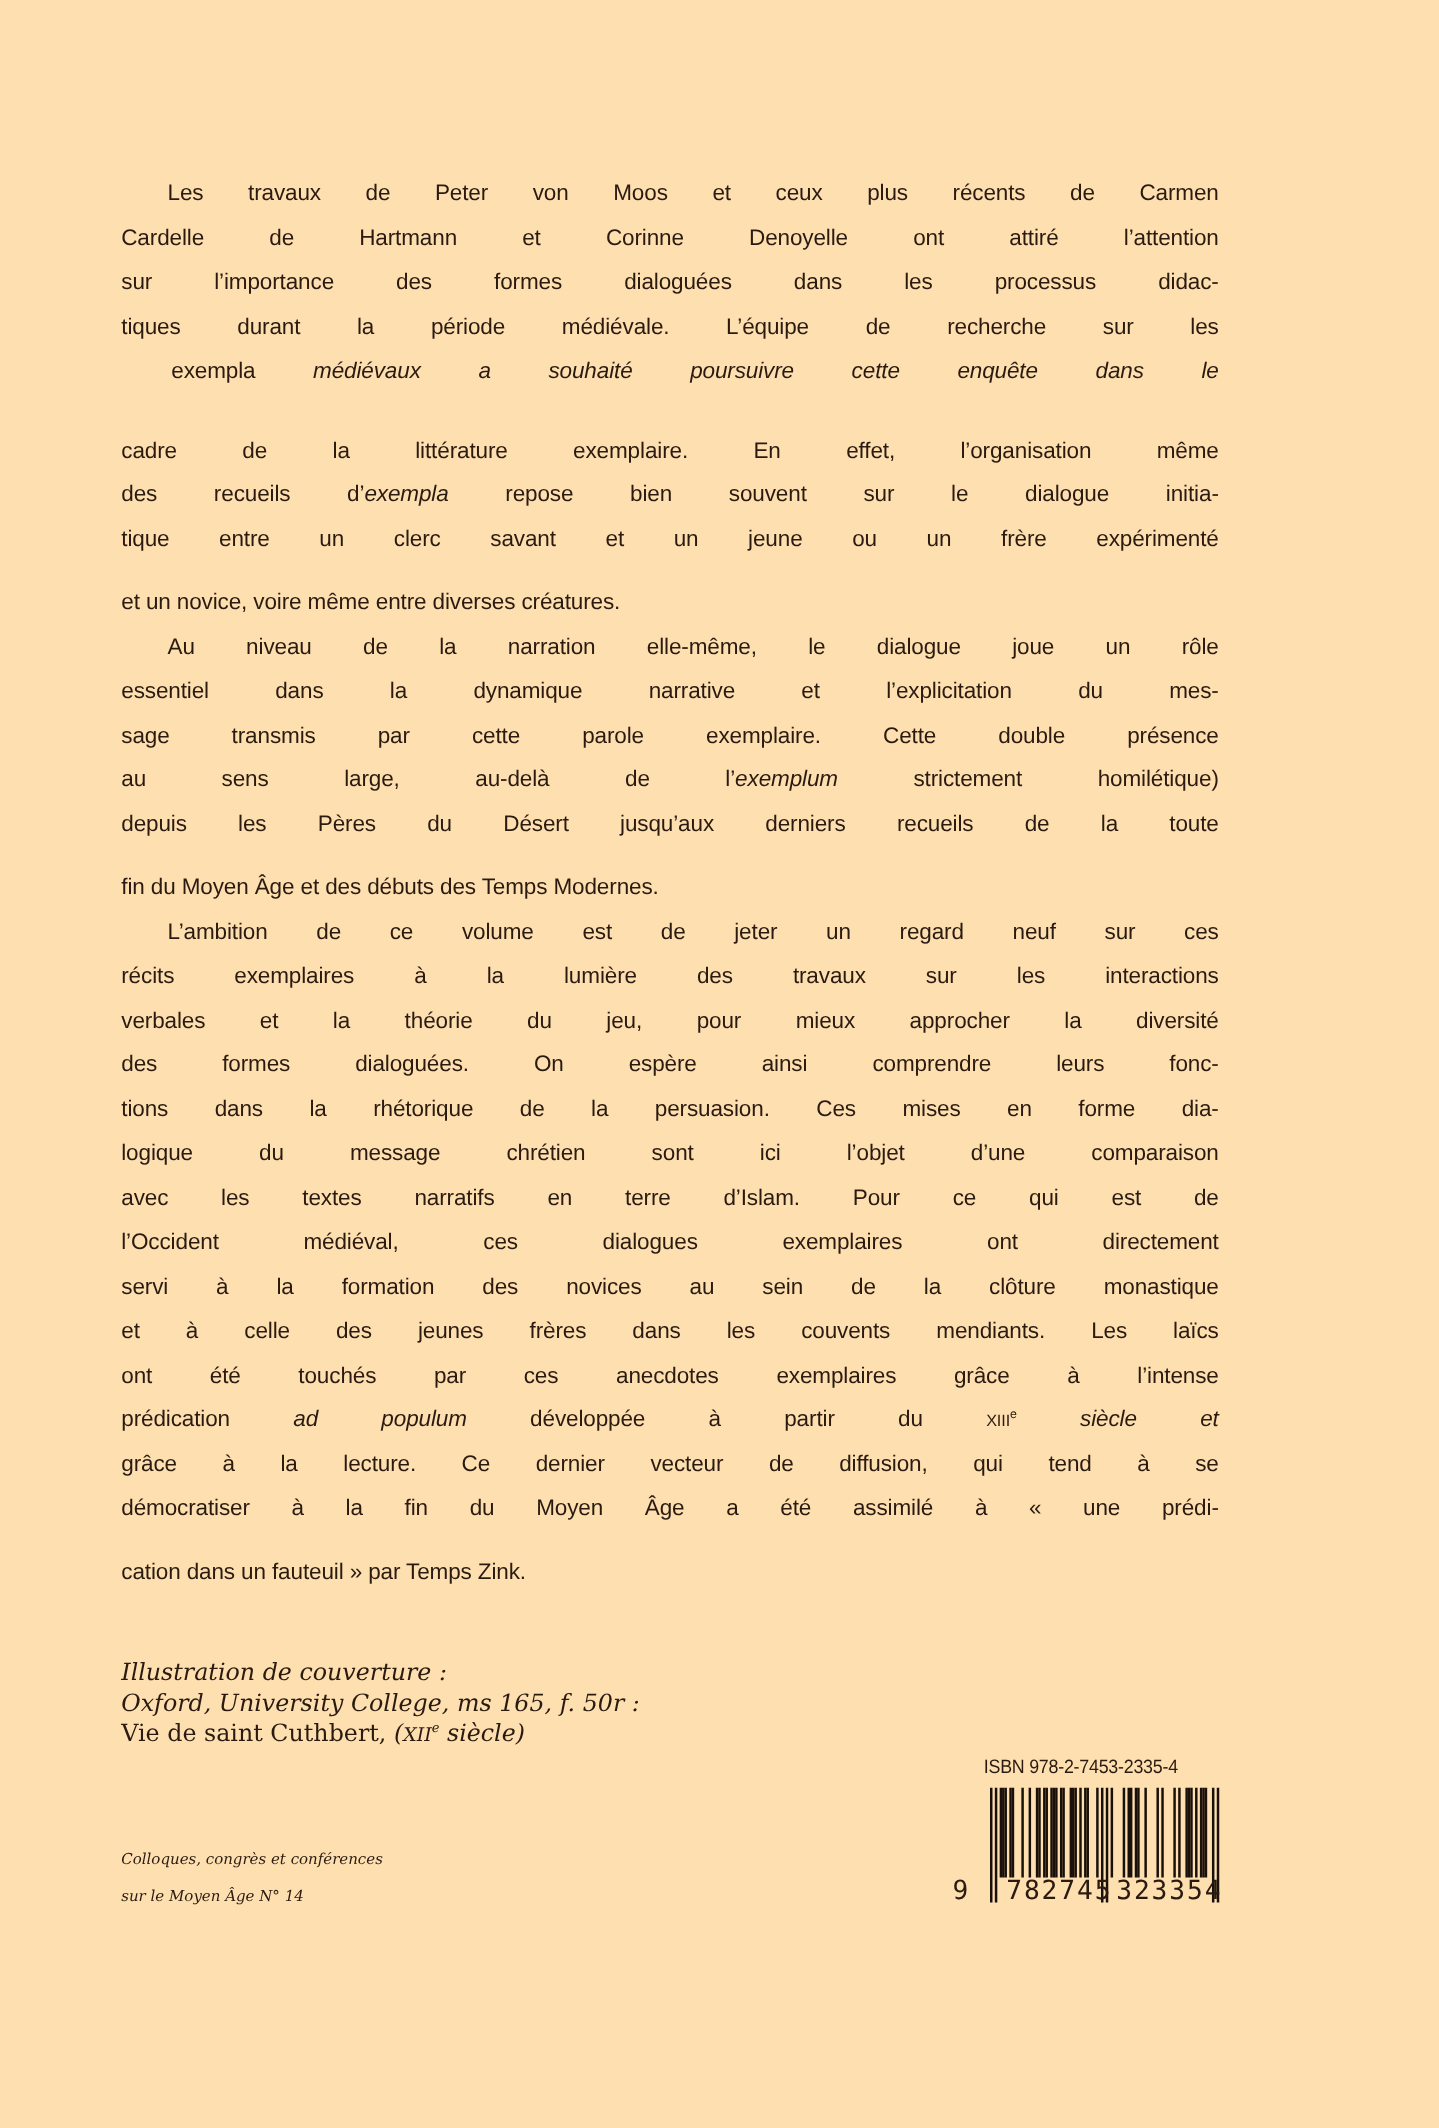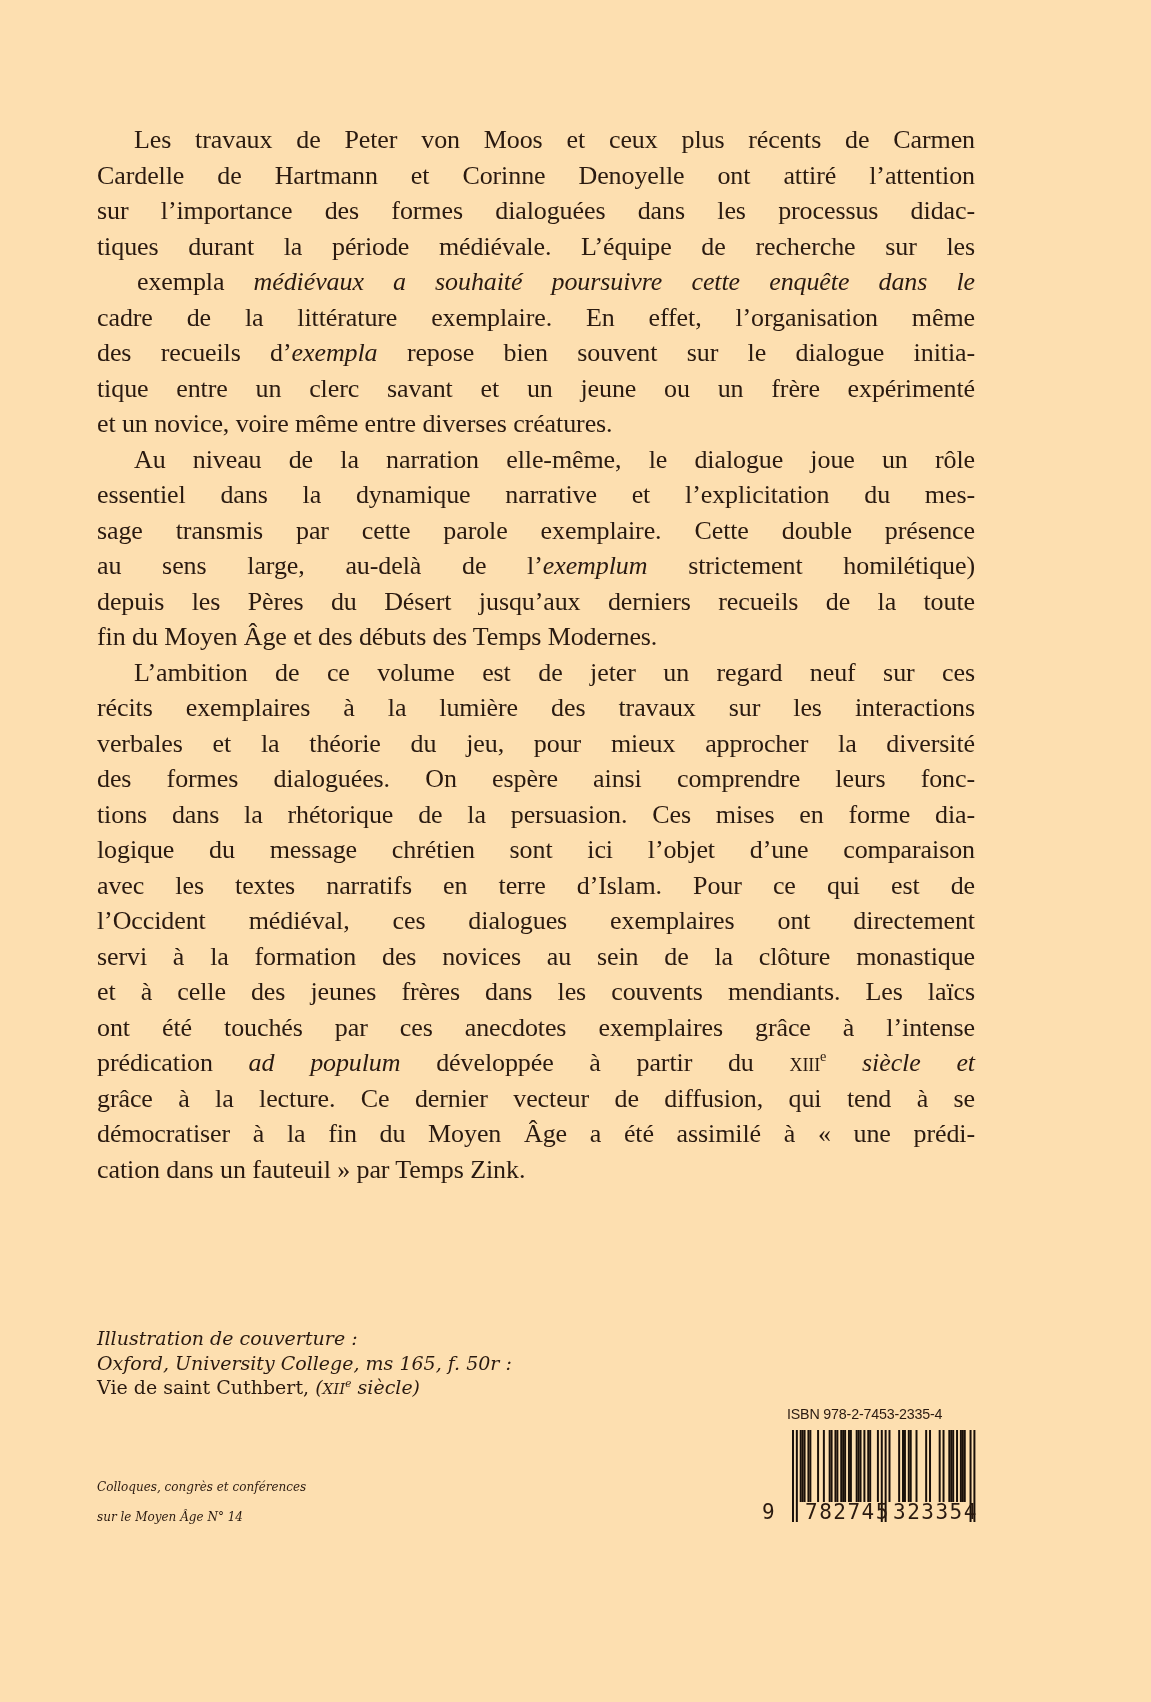--- a/index.html
+++ b/index.html
@@ -5,30 +5,30 @@
   html, body { margin: 0; padding: 0; }
   body {
     width: 1151px; height: 1702px;
     background: #FDDFB0;
     position: relative;
     overflow: hidden;
     color: #2a1a10;
   }
   .body-text {
     position: absolute;
-    left: 97px; top: 122px;
+    left: 97px; top: 137px;
     width: 878px;
-    font-family: Liberation Serif, serif;
-    font-size: 26px;
+    font-family: Liberation Sans, sans-serif;
+    font-size: 18px;
     line-height: 35.5px;
     text-align: justify;
     letter-spacing: -0.1px;
   }
   .line { display: block; text-align: justify; text-align-last: justify; white-space: nowrap; }
-  .line.last { text-align-last: left; }
+  .line.last { text-align-last: left; margin-top: 15px; }
   em { font-style: italic; }
   .sc { font-variant: small-caps; font-size: 0.8em; }
   sup { font-size: 0.55em; line-height: 0; vertical-align: 0.7em; }
 
   .caption {
     position: absolute;
     left: 97px; top: 1326px;
     font-family: "DejaVu Serif", serif;
     font-size: 19px;
     line-height: 24.5px;
@@ -66,21 +66,21 @@
 </head>
 <body>
 
 <div class="body-text" id="bodytext">
     <div>
       <span class="line" style="padding-left: 37px; display: block;">Les travaux de Peter von Moos et ceux plus récents de Carmen</span>
       <span class="line" style="display: block;">Cardelle de Hartmann et Corinne Denoyelle ont attiré l’attention</span>
       <span class="line" style="display: block;">sur l’importance des formes dialoguées dans les processus didac-</span>
       <span class="line" style="display: block;">tiques durant la période médiévale. L’équipe de recherche sur les</span>
       <span class="line" style="display: block; margin-left: 40px;"><span>exempla</span><em> médiévaux a souhaité poursuivre cette enquête dans le</em></span>
-      <span class="line" style="display: block;">cadre de la littérature exemplaire. En effet, l’organisation même</span>
+      <span class="line" style="display: block; margin-top: 28px;">cadre de la littérature exemplaire. En effet, l’organisation même</span>
       <span class="line" style="display: block;"><span>des recueils d’</span><em>exempla</em><span> repose bien souvent sur le dialogue initia-</span></span>
       <span class="line" style="display: block;">tique entre un clerc savant et un jeune ou un frère expérimenté</span>
       <span class="line last" style="display: block;">et un novice, voire même entre diverses créatures.</span>
     </div>
     <div>
       <span class="line" style="padding-left: 37px; display: block;">Au niveau de la narration elle-même, le dialogue joue un rôle</span>
       <span class="line" style="display: block;">essentiel dans la dynamique narrative et l’explicitation du mes-</span>
       <span class="line" style="display: block;">sage transmis par cette parole exemplaire. Cette double présence</span>
       <span class="line" style="display: block;"><span>au sens large, au-delà de l’</span><em>exemplum</em><span> strictement homilétique)</span></span>
       <span class="line" style="display: block;">depuis les Pères du Désert jusqu’aux derniers recueils de la toute</span>

